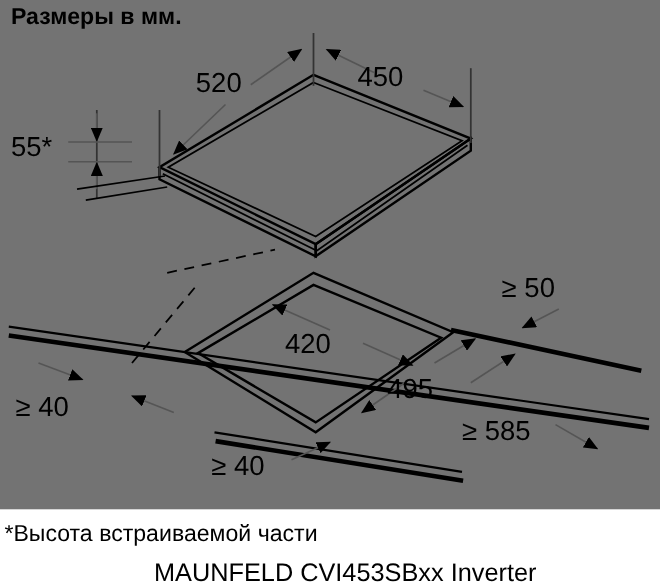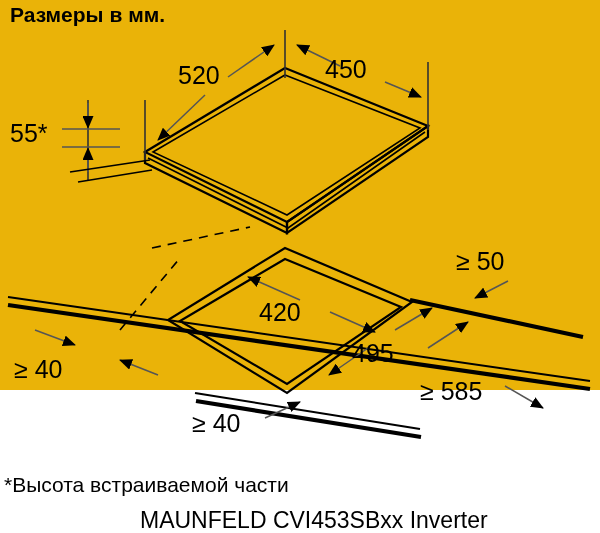--- a/index.html
+++ b/index.html
@@ -11,22 +11,22 @@
   body {
     width: 600px;
     height: 533px;
     overflow: hidden;
     font-family: "Liberation Sans", sans-serif;
     color: #000000;
   }
   #drawing-root {
     position: relative;
     width: 600px;
-    height: 390px;
-    background: #eab308;
+    height: 463px;
+    background: #737373;
   }
   svg#schematic {
     position: absolute;
     top: 0;
     left: 0;
     width: 600px;
     height: 533px;
     display: block;
   }
   .txt {

